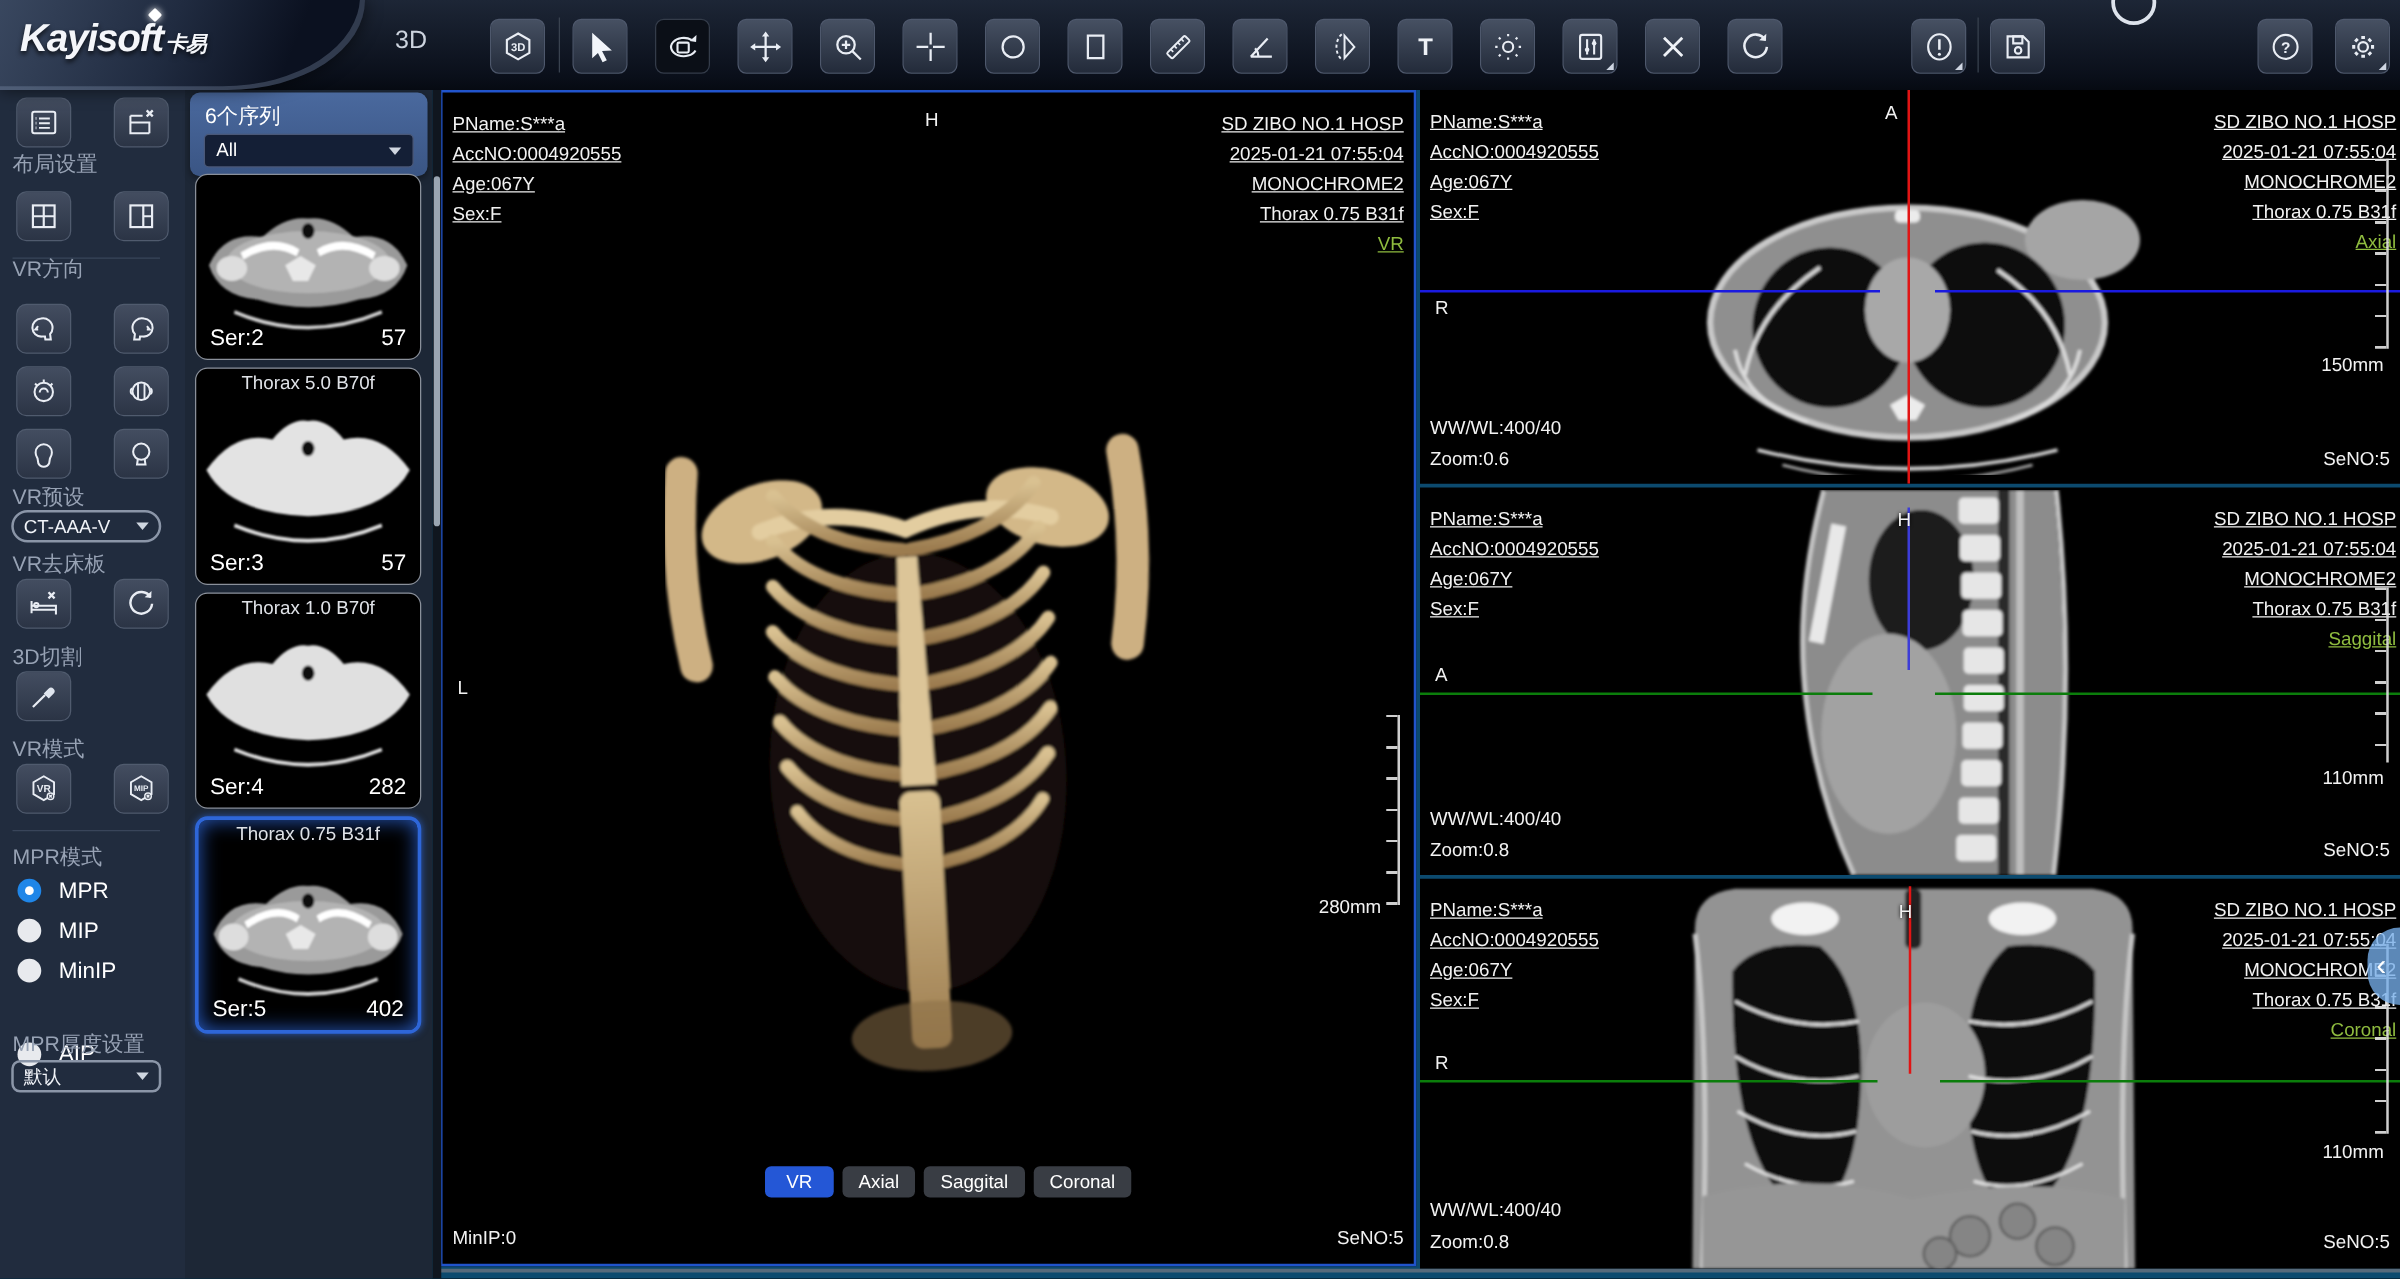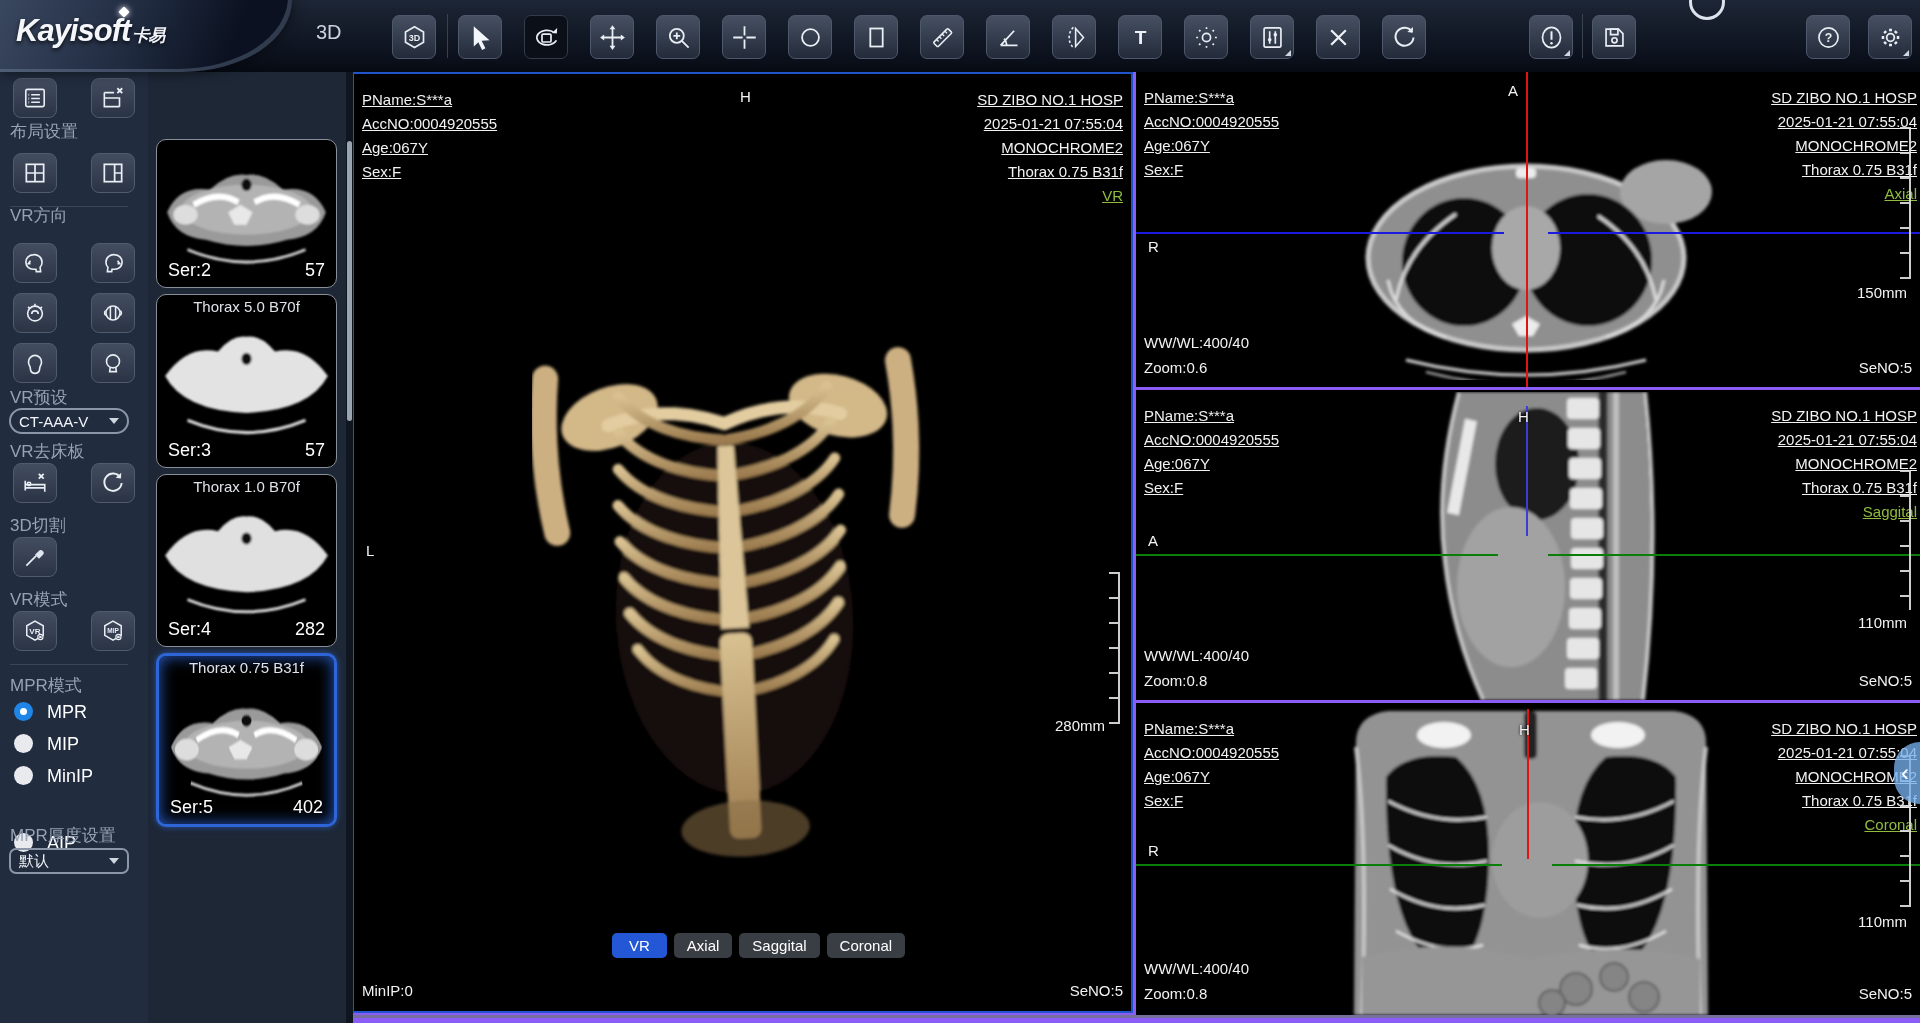--- a/index.html
+++ b/index.html
@@ -1,18 +1,18 @@
 <!DOCTYPE html>
 <html style="--accent_blue: #2154cc; --button_blue: #2457d6; --radio_blue: #1f86e8; --label_green: #8fbc3f; --crosshair_red: #e11414; --crosshair_blue: #1a1ae0; --crosshair_green: #0b7d0b; --series_selected: #2e66d8; --protocol_magenta: #c32ec3;"><head>
 <meta charset="utf-8">
 <style>
   html,body{margin:0;padding:0;background:#000;}
   .app{position:relative;width:1920px;height:1023px;overflow:hidden;
        font-family:"Liberation Sans","DejaVu Sans",sans-serif;
-       background:#8b5cf6;color:#e9edf4;-webkit-font-smoothing:antialiased;}
+       background:#0c4a6e;color:#e9edf4;-webkit-font-smoothing:antialiased;}
   
   .topbar{position:absolute;left:0;top:0;width:1920px;height:72px;
           background:linear-gradient(#1d2636 0%,#0a0f1a 85%,#060a12 100%);z-index:40;}
   .logo-plate{position:absolute;left:0;top:0;width:292px;height:72px;
           background:linear-gradient(112deg,#39475f 0%,#202b40 46%,#0b1120 78%);
           border-bottom-right-radius:110px 72px;
           box-shadow:inset -4px -3px 0 rgba(150,168,196,.28), 0 0 14px rgba(0,0,0,.6);}
   .logo-text{position:absolute;left:16px;top:13px;font-style:italic;font-weight:bold;
           font-size:31px;letter-spacing:-1px;color:#f4f6fa;text-shadow:0 2px 4px rgba(0,0,0,.75);}
   .logo-suffix{font-size:17px;font-style:italic;font-weight:bold;margin-left:2px;}
@@ -38,21 +38,21 @@
           background:linear-gradient(#434d60,#2b3445);border:1px solid #505b6e;
           display:flex;align-items:center;justify-content:center;box-sizing:border-box;}
   .side-btn svg{width:26px;height:26px;display:block;}
   .side-div{position:absolute;left:10px;width:118px;border-top:1px solid #39455a;}
   .pill-select{position:absolute;left:9px;width:120px;height:26px;border:2px solid #8b96a8;
           border-radius:14px;display:flex;align-items:center;cursor:pointer;
           font-size:15px;color:#f0f3f8;padding:0 8px;box-sizing:border-box;background:transparent;}
   .pill-select.square{border-radius:7px;}
   .chev{margin-left:auto;width:0;height:0;border-left:5px solid transparent;
         border-right:5px solid transparent;border-top:6px solid #cfd6e0;}
-  .radio-row{position:absolute;left:14px;display:flex;gap:14px;cursor:pointer;}
+  .radio-row{position:absolute;left:14px;display:flex;align-items:center;gap:14px;cursor:pointer;}
   .radio-dot{width:19px;height:19px;border-radius:50%;background:#e8eaee;position:relative;}
   .radio-dot.sel{background:var(--radio_blue,#1f86e8);}
   .radio-dot.sel::after{content:"";position:absolute;left:6px;top:6px;width:7px;height:7px;
         border-radius:50%;background:#fff;}
   .radio-label{font-size:18px;color:#fff;}
   
   .series{position:absolute;left:148px;top:72px;width:198px;height:951px;background:#1d2736;z-index:10;}
   .series-head{position:absolute;left:4px;top:2px;width:190px;height:67px;border-radius:8px;
         background:linear-gradient(#4a699e,#3a5584);box-shadow:0 2px 6px rgba(0,0,0,.4);}
   .series-title{position:absolute;left:12px;top:7px;font-size:17px;color:#fff;}
@@ -362,20 +362,27 @@
       <span class="radio-label">AIP</span>
     </div>
     <div class="side-label" style="top:752px">MPR厚度设置</div>
     <div class="pill-select square" style="top:776px">
       <span>默认</span>
         <i class="chev"></i>
     </div>
   </aside>
 
   <section class="series">
+    <div class="series-head">
+      <div class="series-title">6个序列</div>
+      <div class="series-filter">
+        <span>All</span>
+          <i class="chev"></i>
+      </div>
+    </div>
 
     <div class="thumb" style="top:67px;height:149px">
       <svg class="ct-thumb" viewBox="0 0 176 118" preserveAspectRatio="none">
         <g filter="url(#thb)">
           <path d="M10 58 Q22 36 52 40 Q70 26 88 28 Q106 26 124 40 Q154 36 166 58 Q158 78 128 80 Q88 90 48 80 Q18 78 10 58z" fill="#9a9a9a"></path>
           <ellipse cx="88" cy="56" rx="64" ry="20" fill="#b3b3b3"></ellipse>
           <circle cx="88" cy="36" r="5" fill="#0a0a0a"></circle>
           <path d="M36 52 Q60 40 80 50" stroke="#fff" stroke-width="5" fill="none"></path>
           <path d="M140 52 Q116 40 96 50" stroke="#fff" stroke-width="5" fill="none"></path>
           <path d="M70 58l12-6 12 6-6 10H76z" fill="#e8e8e8"></path>

